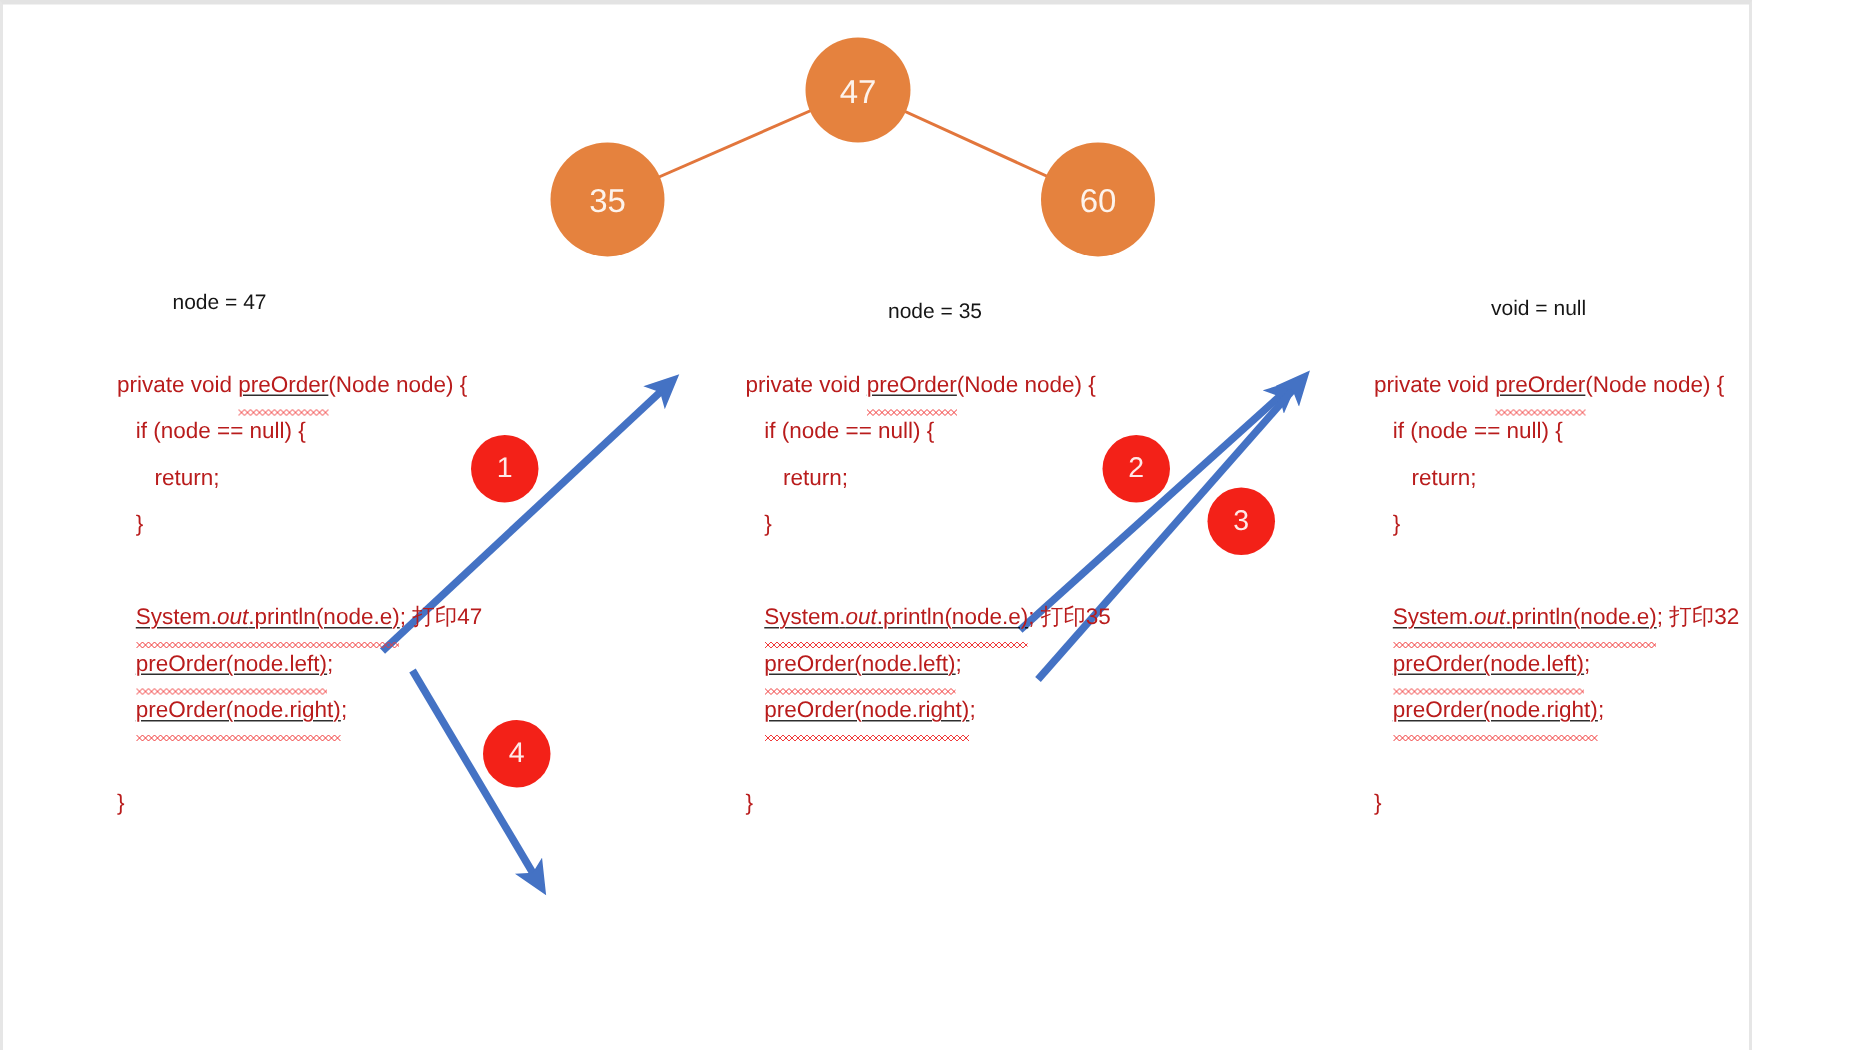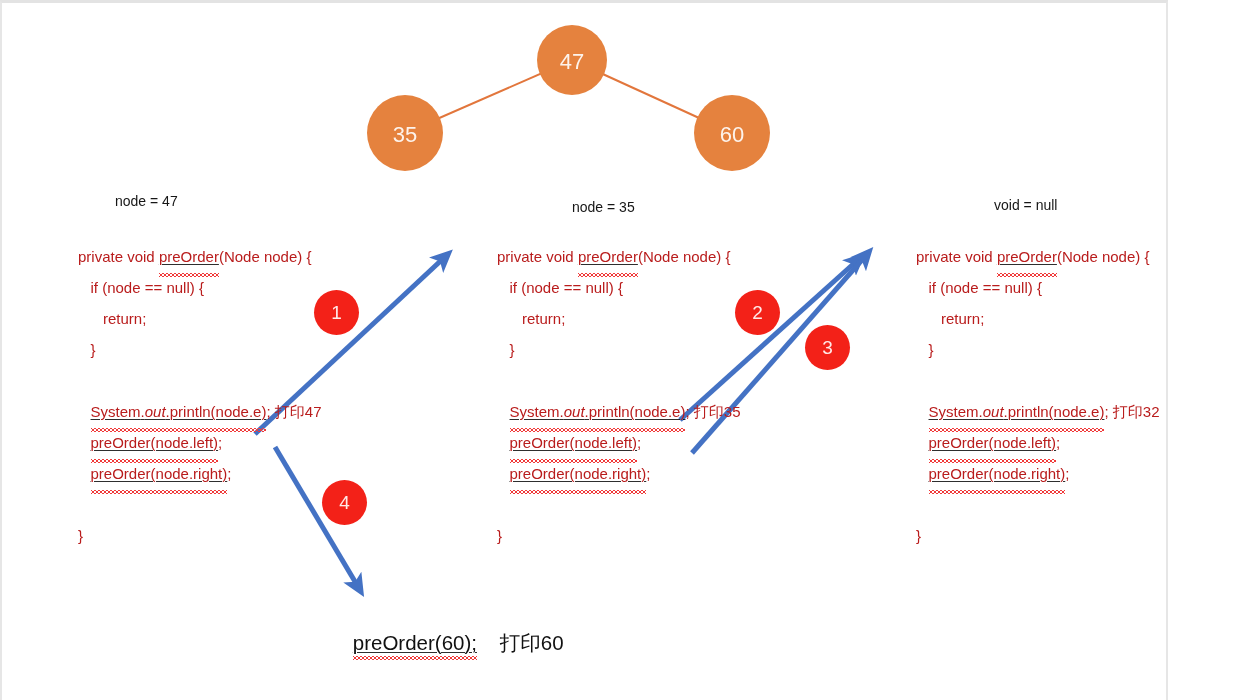--- a/index.html
+++ b/index.html
@@ -145,30 +145,27 @@
         <line x1="253" y1="431" x2="445" y2="252" stroke="#4472c4" stroke-width="5" stroke-linecap="butt" marker-end="url(#ah)"></line>
         <line x1="678" y1="417" x2="858" y2="255" stroke="#4472c4" stroke-width="5" stroke-linecap="butt" marker-end="url(#ah)"></line>
         <line x1="690" y1="450" x2="866" y2="250" stroke="#4472c4" stroke-width="5" stroke-linecap="butt" marker-end="url(#ah)"></line>
         <line x1="273" y1="444" x2="358" y2="587" stroke="#4472c4" stroke-width="5" stroke-linecap="butt" marker-end="url(#ah)"></line>
       </g>
   </svg>
 
   <div id="columns-host">
       <div class="col-header" style="left: 113px; top: 190px;">node = 47</div>
       <div class="code-block" style="left: 28px; top: 238px;"><div class="code-line"><span>private void </span><span class="sq">preOrder</span><span>(Node node) {</span></div><div class="code-line"><span>   if (node == null) {</span></div><div class="code-line"><span>      return;</span></div><div class="code-line"><span>   }</span></div><div class="code-line blank">&nbsp;</div><div class="code-line"><span>   </span><span class="sq"><span>System</span><span>.</span><span class="ital">out</span><span>.println(node.e)</span></span><span>; </span><span>打印47</span></div><div class="code-line"><span>   </span><span class="sq">preOrder(node.left)</span><span>;</span></div><div class="code-line"><span>   </span><span class="sq">preOrder(node.right)</span><span>;</span></div><div class="code-line blank">&nbsp;</div><div class="code-line"><span>}</span></div></div>
-      <div class="col-header" style="left: 570px; top: 196px;">node = 35</div>
+      <div class="col-header" style="left: 590px; top: 196px;">node = 35</div>
       <div class="code-block" style="left: 447px; top: 238px;"><div class="code-line"><span>private void </span><span class="sq">preOrder</span><span>(Node node) {</span></div><div class="code-line"><span>   if (node == null) {</span></div><div class="code-line"><span>      return;</span></div><div class="code-line"><span>   }</span></div><div class="code-line blank">&nbsp;</div><div class="code-line"><span>   </span><span class="sq"><span>System</span><span>.</span><span class="ital">out</span><span>.println(node.e)</span></span><span>; </span><span>打印35</span></div><div class="code-line"><span>   </span><span class="sq">preOrder(node.left)</span><span>;</span></div><div class="code-line"><span>   </span><span class="sq">preOrder(node.right)</span><span>;</span></div><div class="code-line blank">&nbsp;</div><div class="code-line"><span>}</span></div></div>
       <div class="col-header" style="left: 992px; top: 194px;">void = null</div>
       <div class="code-block" style="left: 866px; top: 238px;"><div class="code-line"><span>private void </span><span class="sq">preOrder</span><span>(Node node) {</span></div><div class="code-line"><span>   if (node == null) {</span></div><div class="code-line"><span>      return;</span></div><div class="code-line"><span>   }</span></div><div class="code-line blank">&nbsp;</div><div class="code-line"><span>   </span><span class="sq"><span>System</span><span>.</span><span class="ital">out</span><span>.println(node.e)</span></span><span>; </span><span>打印32</span></div><div class="code-line"><span>   </span><span class="sq">preOrder(node.left)</span><span>;</span></div><div class="code-line"><span>   </span><span class="sq">preOrder(node.right)</span><span>;</span></div><div class="code-line blank">&nbsp;</div><div class="code-line"><span>}</span></div></div>
     </div>
 
   <div id="badges-host">
       <div class="badge" style="left: 312px; top: 287px; width: 45px; height: 45px; background: rgb(243, 33, 24); color: rgb(255, 233, 231);">1</div>
       <div class="badge" style="left: 320px; top: 477px; width: 45px; height: 45px; background: rgb(243, 33, 24); color: rgb(255, 233, 231);">4</div>
       <div class="badge" style="left: 733px; top: 287px; width: 45px; height: 45px; background: rgb(243, 33, 24); color: rgb(255, 233, 231);">2</div>
       <div class="badge" style="left: 803px; top: 322px; width: 45px; height: 45px; background: rgb(243, 33, 24); color: rgb(255, 233, 231);">3</div>
     </div>
 
-  <div id="bottom-note" style="left: 328px; top: 602px;">
-    <span class="sq">preOrder(60);</span><span>    </span><span>打印60</span>
-  </div>
 
 </div>
 
 </body></html>

